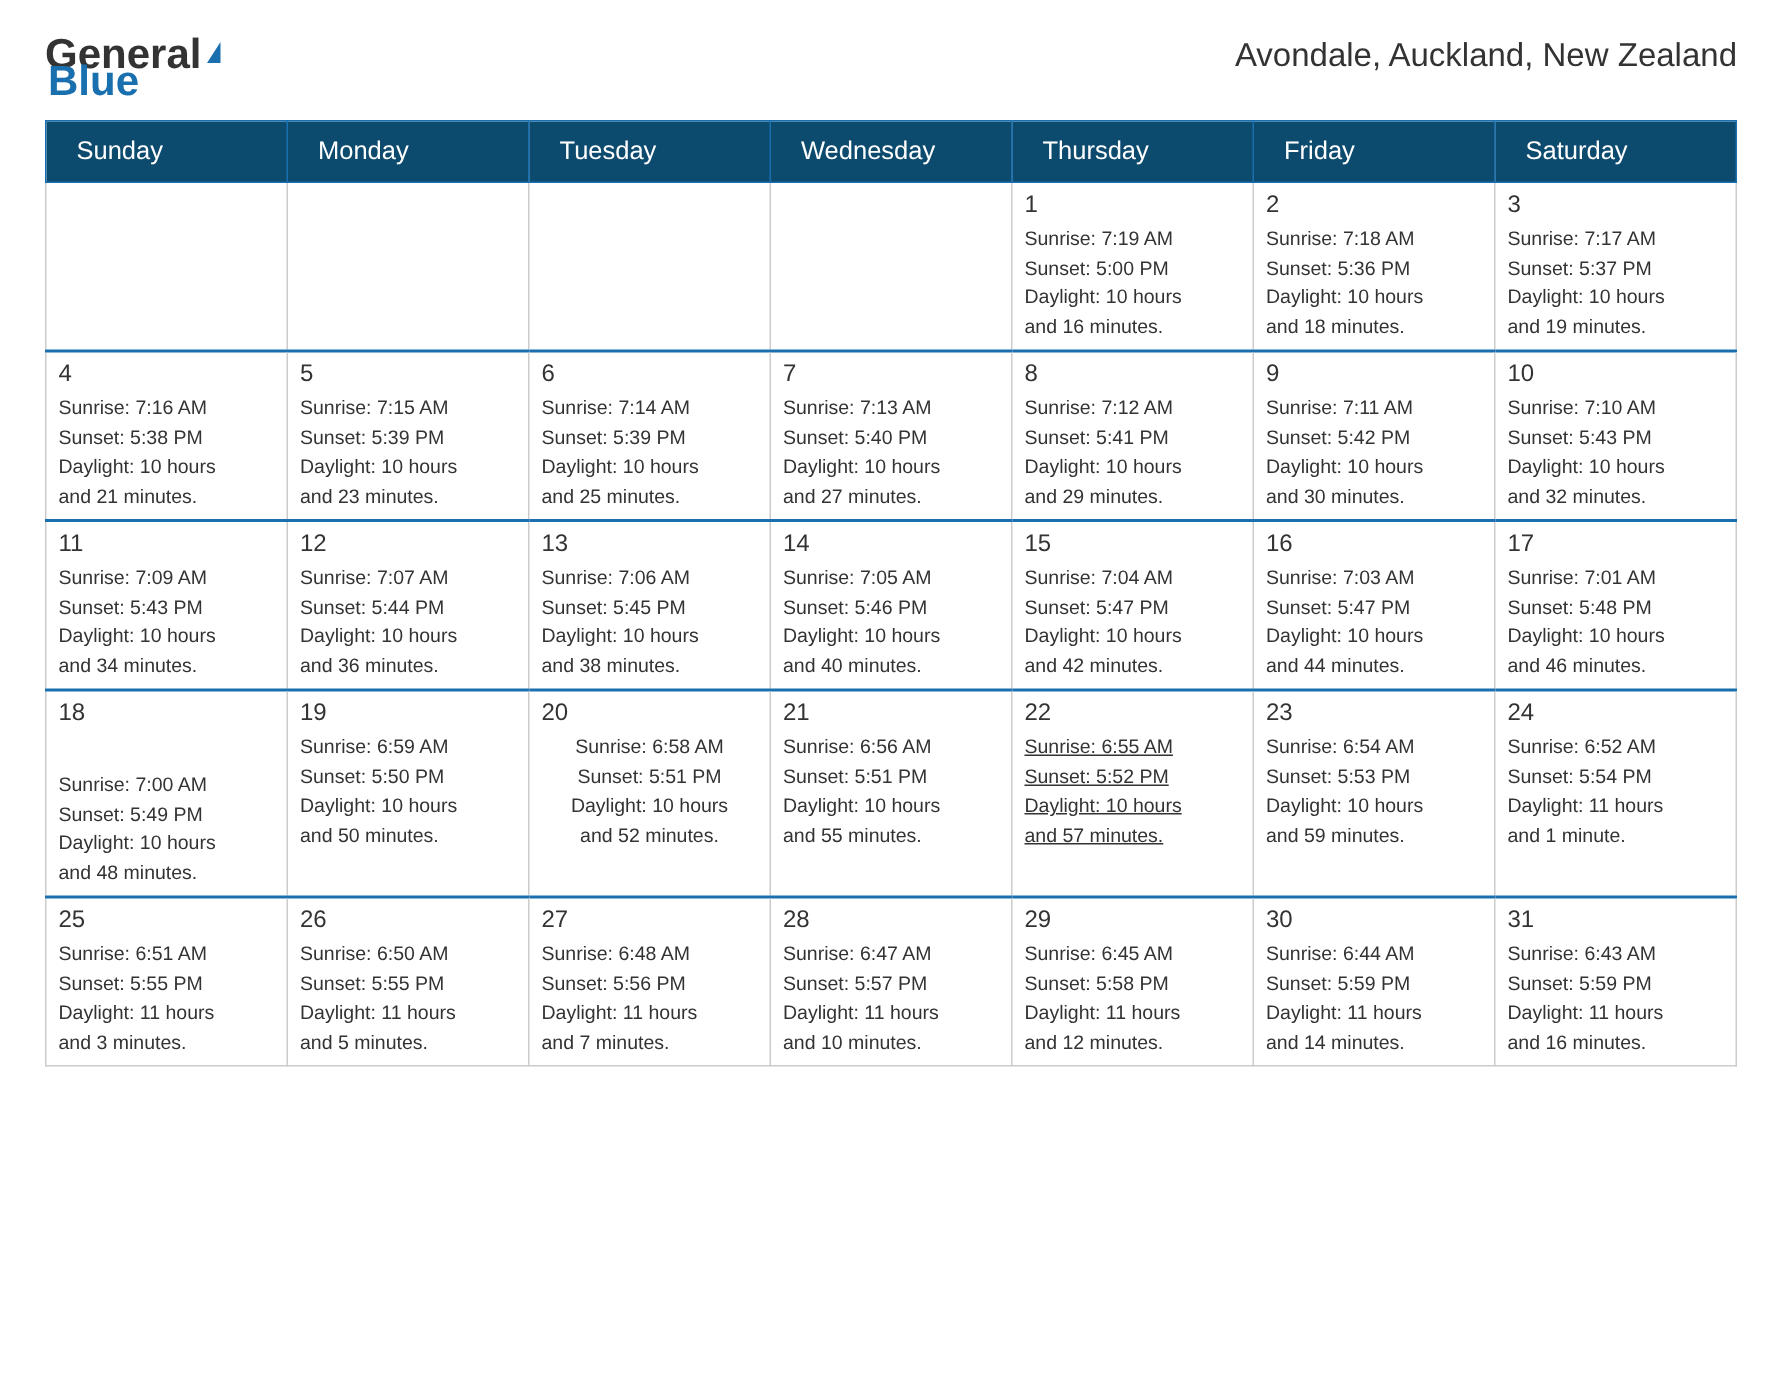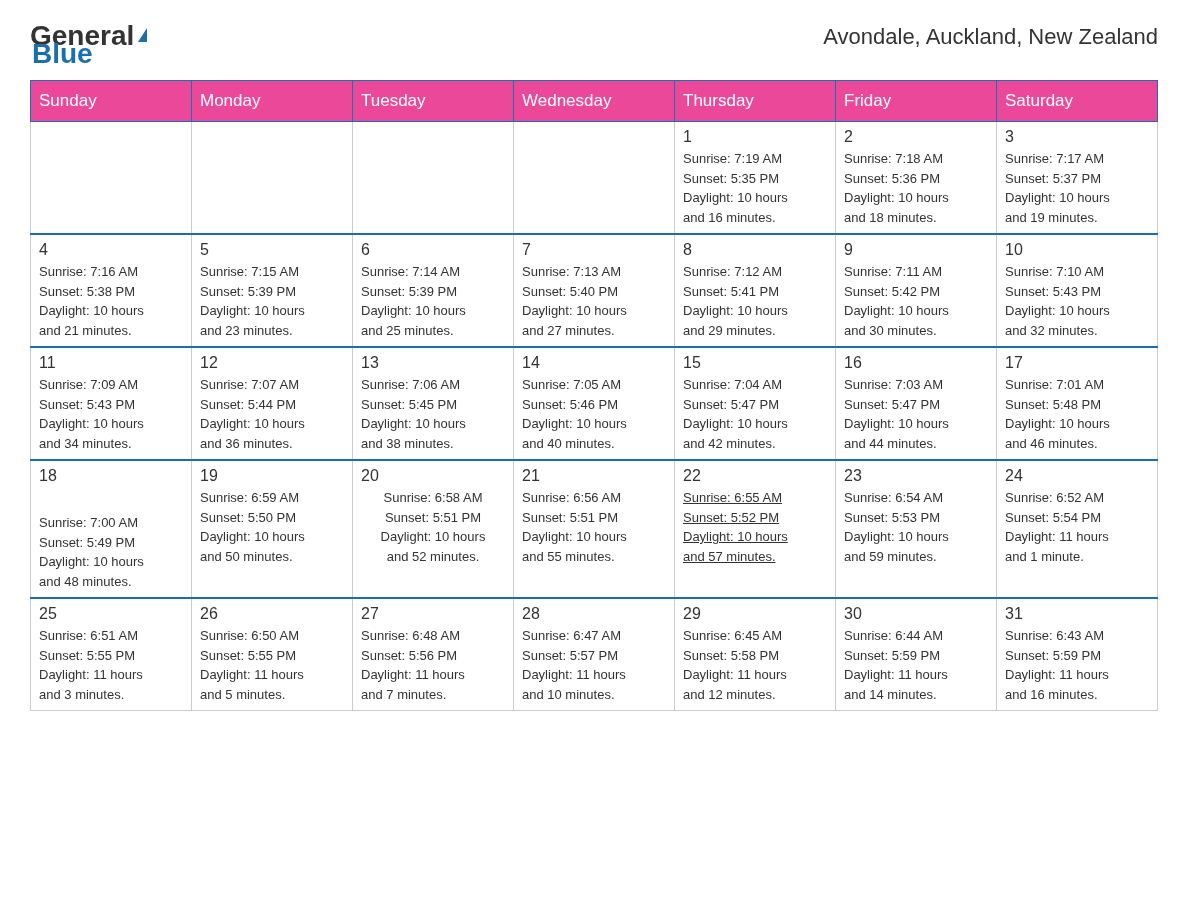--- a/index.html
+++ b/index.html
@@ -46,25 +46,25 @@
       font-size: 22px;
       color: #333;
       margin-top: 4px;
     }
     .calendar {
       width: 100%;
       border-collapse: collapse;
       margin-top: 10px;
     }
     .calendar th {
-      background-color: #ec4899;
+      background-color: #0c4a6e;
       color: #fff;
       font-size: 17px;
       font-weight: normal;
-      padding: 10px 8px;
+      padding: 10px 20px;
       text-align: left;
       border: 1px solid #1a6faf;
     }
     .calendar td {
       border: 1px solid #ccc;
       vertical-align: top;
       padding: 6px 8px;
       width: 14.28%;
       min-height: 120px;
       font-size: 13px;
@@ -121,21 +121,21 @@
   </thead>
   <tbody id="calendar-body">
   <tr>
         <td class="empty-cell"></td>
         <td class="empty-cell"></td>
         <td class="empty-cell"></td>
         <td class="empty-cell"></td>
         <td>
           <span class="day-number">1</span>
           <div class="day-info" style="white-space: pre-line;">Sunrise: 7:19 AM
-Sunset: 5:35 PM
+Sunset: 5:00 PM
 Daylight: 10 hours
 and 16 minutes.</div>
         </td>
         <td>
           <span class="day-number">2</span>
           <div class="day-info" style="white-space: pre-line;">Sunrise: 7:18 AM
 Sunset: 5:36 PM
 Daylight: 10 hours
 and 18 minutes.</div>
         </td>

